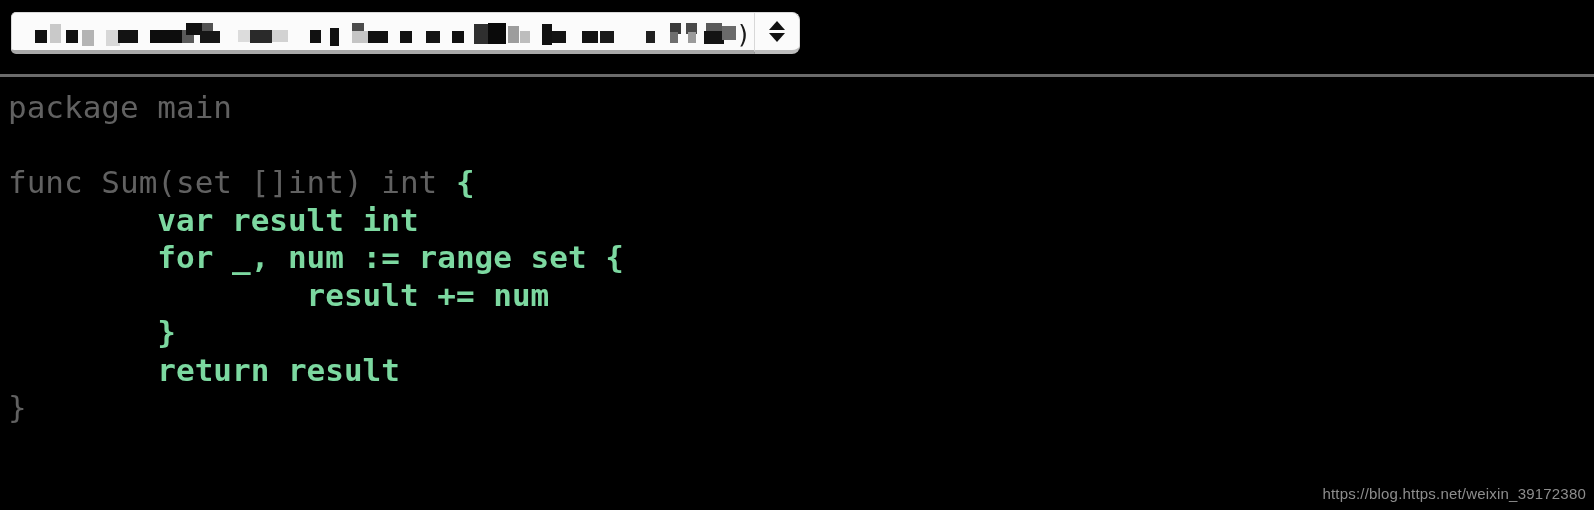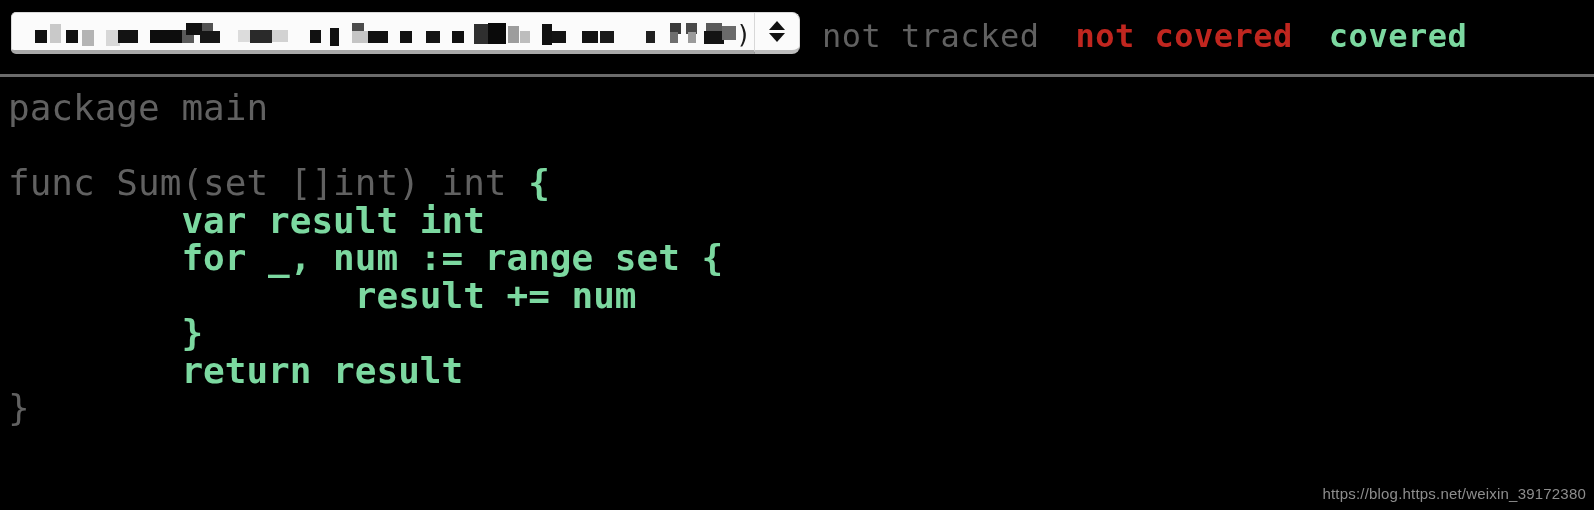--- a/index.html
+++ b/index.html
@@ -114,21 +114,21 @@
   #source {
     position: absolute;
     left: 0;
     top: 77px;
     width: 1594px;
     height: 433px;
     margin: 0;
     padding: 12px 0 0 8px;
     box-sizing: border-box;
     font-family: "DejaVu Sans Mono", monospace;
-    font-size: 36px;
+    font-size: 31px;
     line-height: 37.5px;
     white-space: pre;
     color: #616161;
     background: #000000;
     overflow: hidden;
   }
   #source .g0 { color: #616161; }
   #source .g1 { color: #7cd8a0; font-weight: bold; }
 
   
@@ -190,25 +190,20 @@
         <span style="left:700px;top:4px;width:14px;height:14px;background:#6a6a6a;"></span>
       </div>
       <div class="paren">)</div>
     </div>
     <div class="select-spinner">
       <div class="tri-up"></div>
       <div class="tri-dn"></div>
     </div>
   </div>
 
-  <div id="legend">
-    <span class="legend-item cov0">not tracked</span>
-    <span class="legend-item cov-none">not covered</span>
-    <span class="legend-item cov-yes">covered</span>
-  </div>
 
 </div>
 
 <pre id="source"><span class="g0">package main</span>
 <span class="g0"></span>
 <span class="g0">func Sum(set []int) int </span><span class="g1">{</span>
 <span class="g1">        var result int</span>
 <span class="g1">        for _, num := range set {</span>
 <span class="g1">                result += num</span>
 <span class="g1">        }</span>

